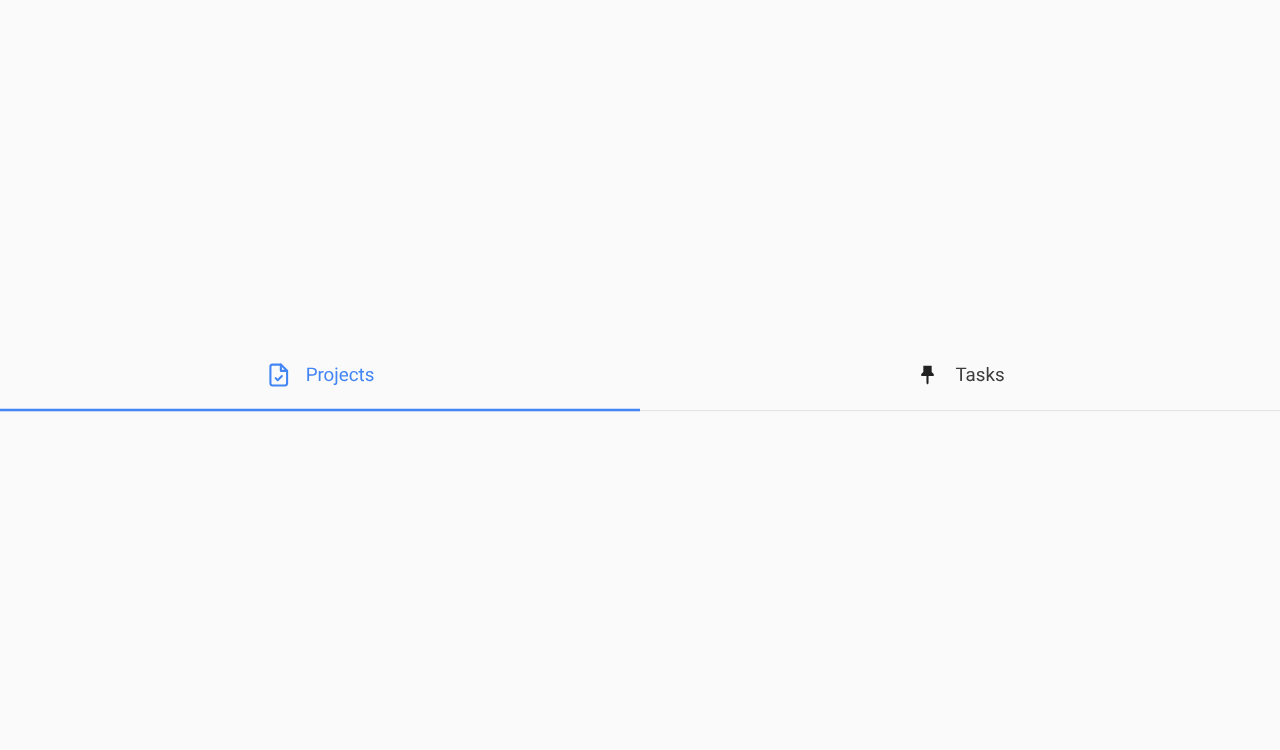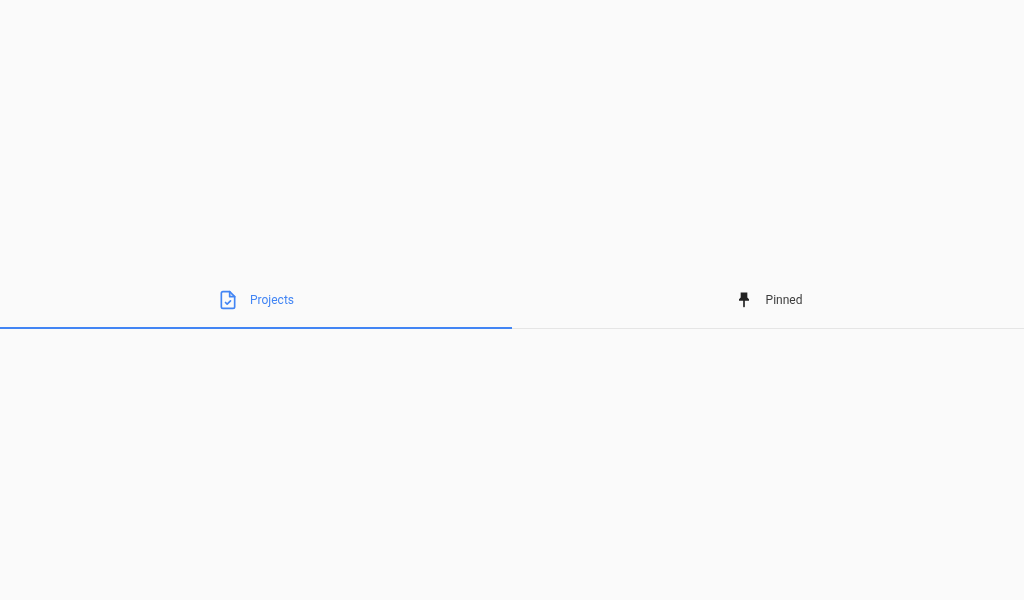--- a/index.html
+++ b/index.html
@@ -22,21 +22,21 @@
       border-bottom: 1px solid #e5e5e5;
     }
     .tab {
       flex: 1;
       display: flex;
       align-items: center;
       justify-content: center;
       gap: 12px;
       padding: 18px 0;
       cursor: pointer;
-      font-size: 12px;
+      font-size: 15px;
       color: #3d3d3d;
       position: relative;
     }
     .tab.active {
       color: #4285f4;
     }
     .tab.active::after {
       content: "";
       position: absolute;
       bottom: -1px;
@@ -77,16 +77,16 @@
     <span class="tab-label">Projects</span>
   </div>
 
 
   <div class="tab">
     <span class="icon">
       <svg viewBox="0 0 24 24" fill="#222" stroke="none">
         <path d="M16 3v6l2 2v2H13v7l-1 1-1-1v-7H6v-2l2-2V3h8z"></path>
       </svg>
     </span>
-    <span class="tab-label">Pinned</span>
+    <span class="tab-label">Tasks</span>
   </div>
 
 </div>
 
 </body></html>

